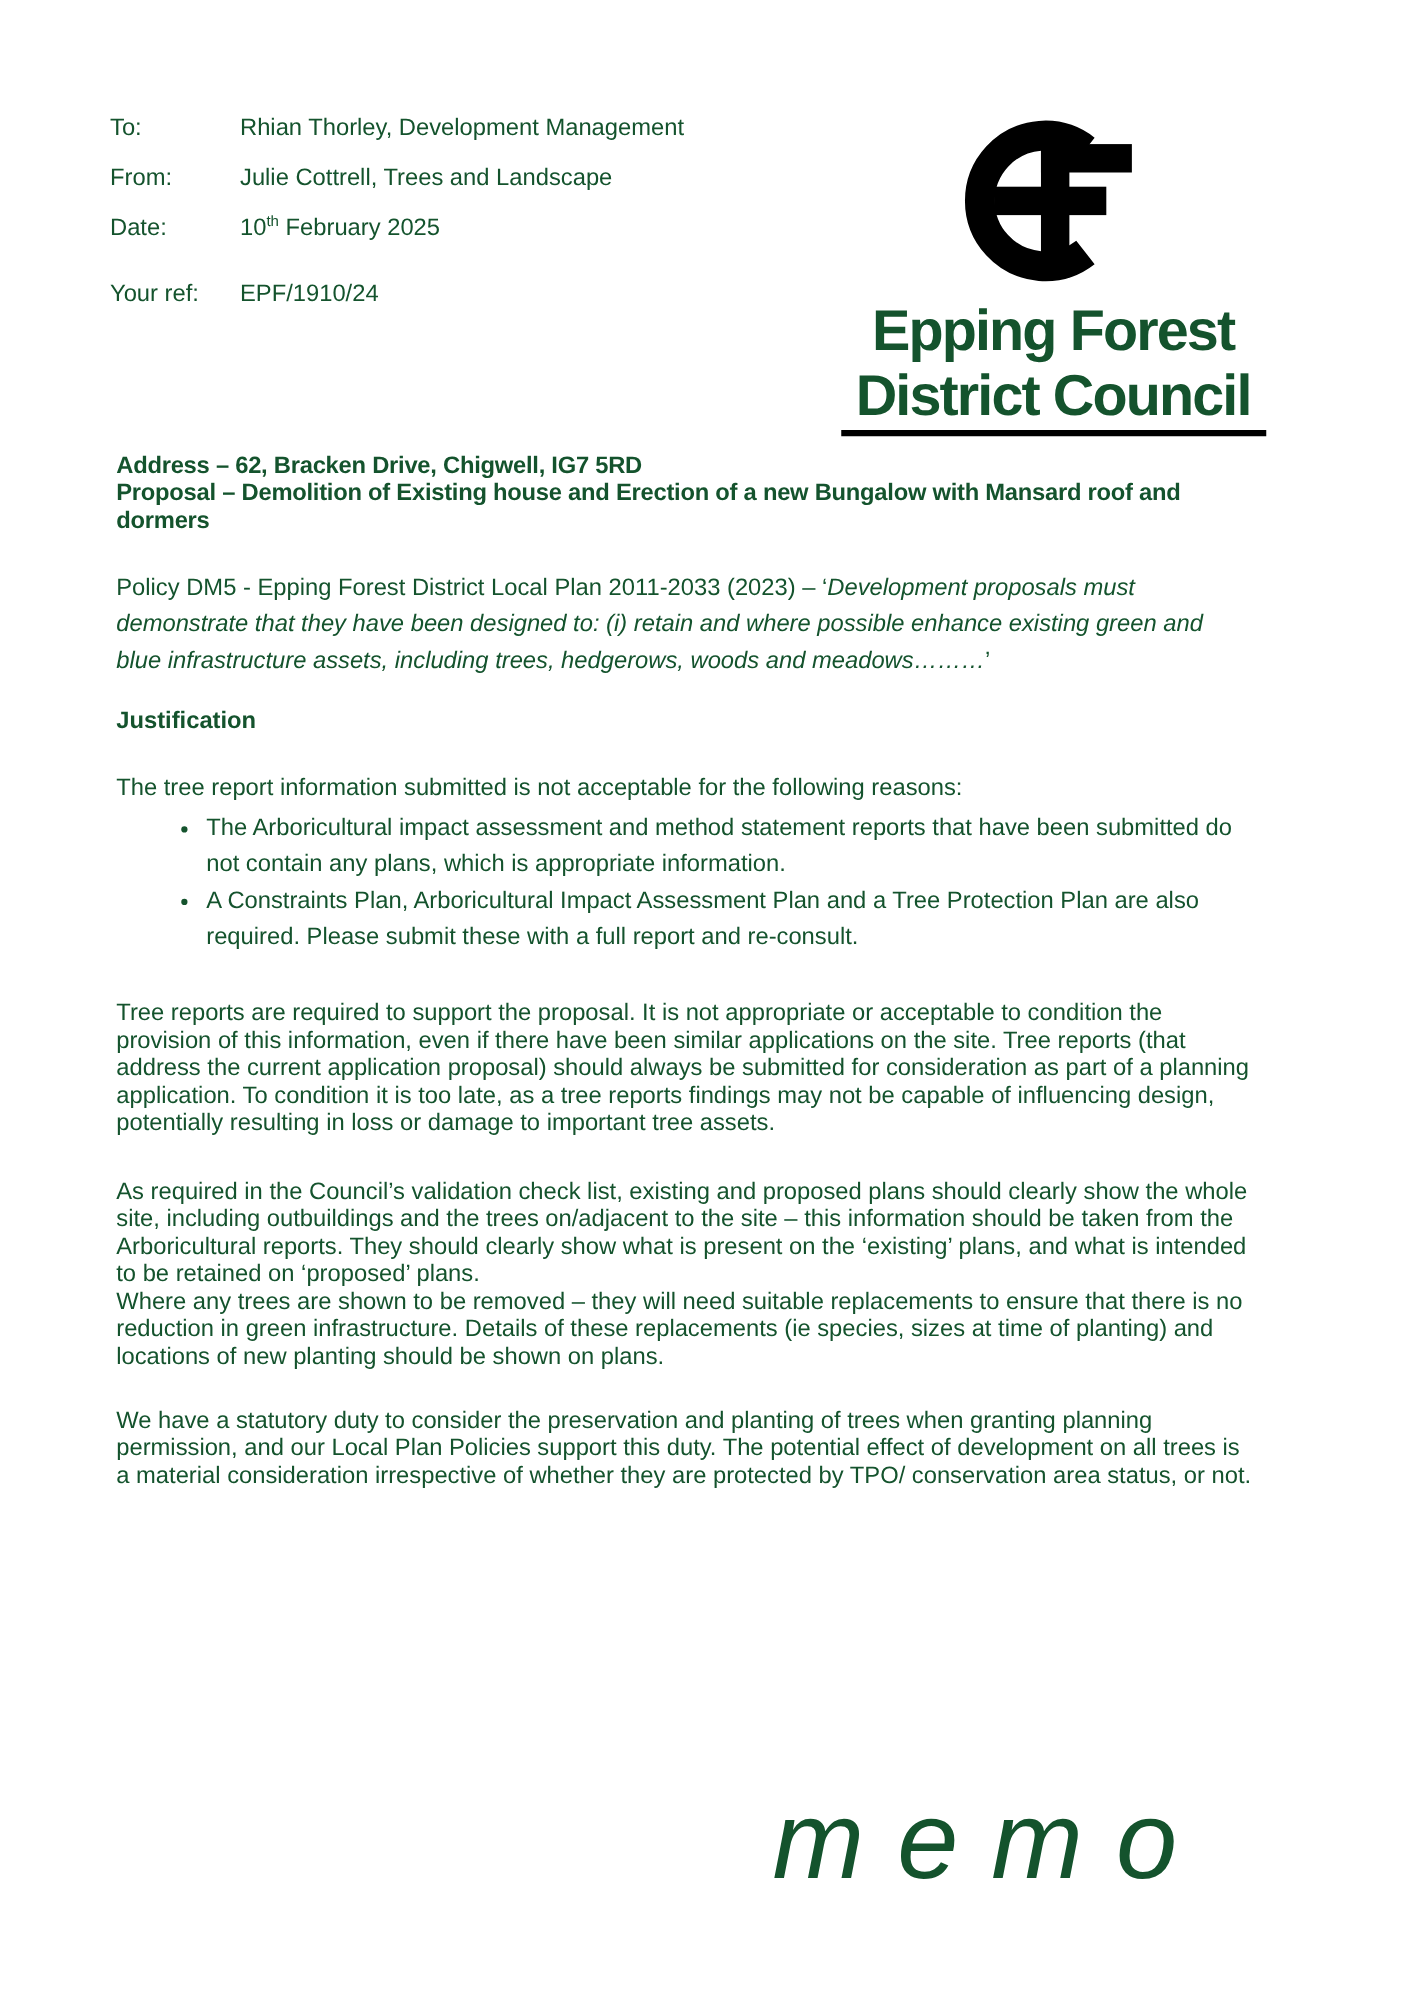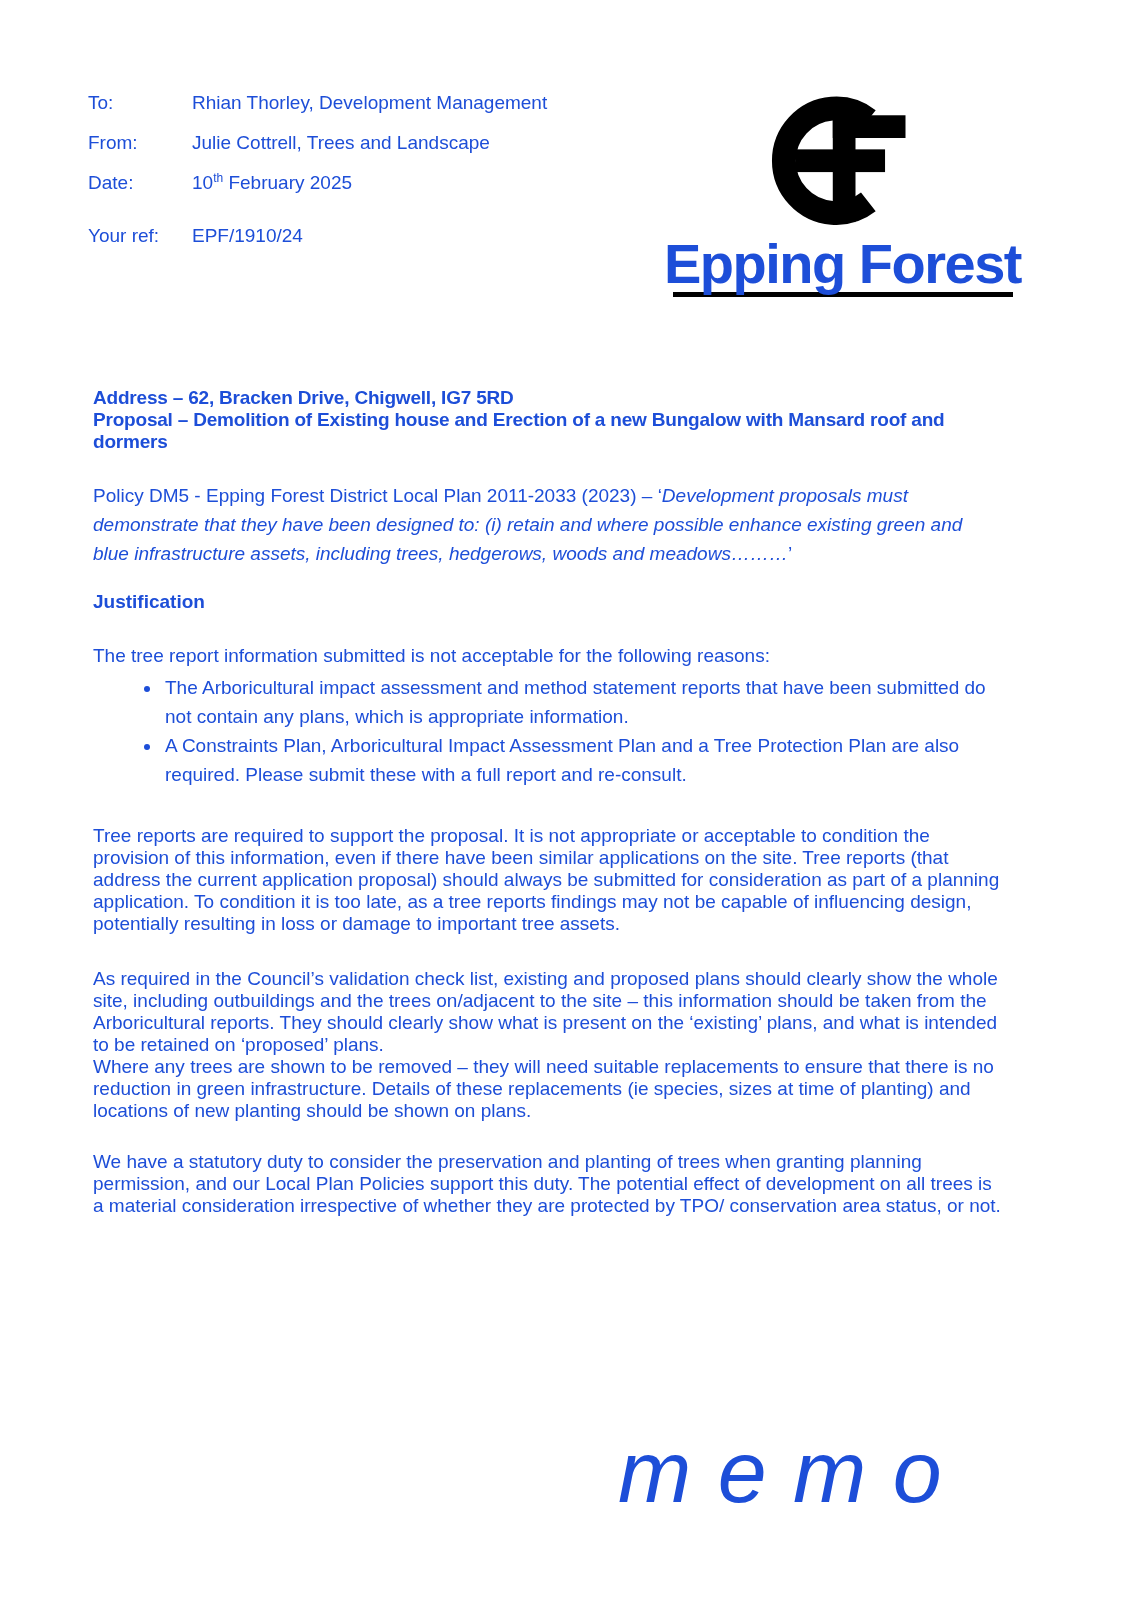--- a/index.html
+++ b/index.html
@@ -1,43 +1,43 @@
 <!DOCTYPE html>
 <html><head>
 <meta charset="utf-8">
 <style>
   html, body { margin: 0; padding: 0; background: #ffffff; }
   .page {
     position: relative;
     width: 1131px;
     height: 1560px;
     background: #ffffff;
-    color: #1d4ed8;
+    color: #14532d;
     font-family: "Liberation Sans", sans-serif;
     font-size: 19px;
     overflow: hidden;
   }
 
   
   .fields { position: absolute; left: 88px; top: 92px; }
   .field-row { display: flex; line-height: 22px; }
   .field-row.gap-sm { margin-top: 18px; }
   .field-row.gap-lg { margin-top: 31px; }
   .f-label { width: 104px; flex: 0 0 104px; }
   .f-value { white-space: nowrap; }
   sup.ord { font-size: 12px; vertical-align: super; line-height: 0; }
 
   
   .logo-block { position: absolute; left: 650px; top: 88px; width: 385px; text-align: center; }
   .logo-mark { display: block; margin: 0 auto; }
-  .logo-name { font-weight: bold; font-size: 56px; line-height: 52px; letter-spacing: -1.5px; white-space: nowrap; }
+  .logo-name { font-weight: bold; font-size: 46px; line-height: 52px; letter-spacing: -1.5px; white-space: nowrap; }
   .logo-rule { width: 340px; height: 5px; background: #000; margin: 2px auto 0 auto; }
 
   
-  .content { position: absolute; left: 93px; top: 387px; width: 910px; }
+  .content { position: absolute; left: 93px; top: 362px; width: 910px; }
   .subject { font-weight: bold; line-height: 22px; letter-spacing: -0.2px; }
   .objection { margin-top: 32px; line-height: 22px; }
   .policy { margin-top: 28px; line-height: 29px; }
   .policy .q { font-style: italic; }
   .justif-head { margin-top: 23px; line-height: 22px; font-weight: bold; }
   .reasons-intro { margin-top: 32px; line-height: 22px; }
   ul.bullets { margin: 6px 0 0 0; padding-left: 69px; line-height: 29px; list-style: disc outside; }
   ul.bullets li { padding-left: 3px; }
   .para { line-height: 22px; }
   .p1 { margin-top: 36px; }
@@ -82,20 +82,21 @@
   </div>
 
   <div class="logo-block">
     <svg class="logo-mark" width="150" height="150" viewBox="0 0 132 132" aria-hidden="true">
       <path d="M 88.3 27.75 A 46 46 0 1 0 88.3 100.25" fill="none" stroke="#000" stroke-width="21"></path>
       <rect x="57" y="24" width="20" height="94" fill="#000"></rect>
       <rect x="57" y="24" width="64" height="20" fill="#000"></rect>
       <rect x="24" y="54" width="79" height="20" fill="#000"></rect>
     </svg>
     <div class="logo-name">Epping Forest</div>
+    <div class="logo-name">District Council</div>
     <div class="logo-rule"></div>
   </div>
 
   <div class="content">
     <div class="subject">
       <div>Address – 62, Bracken Drive, Chigwell, IG7 5RD</div>
       <div>Proposal – Demolition of Existing house and Erection of a new Bungalow with Mansard roof and dormers</div>
     </div>
 
 

